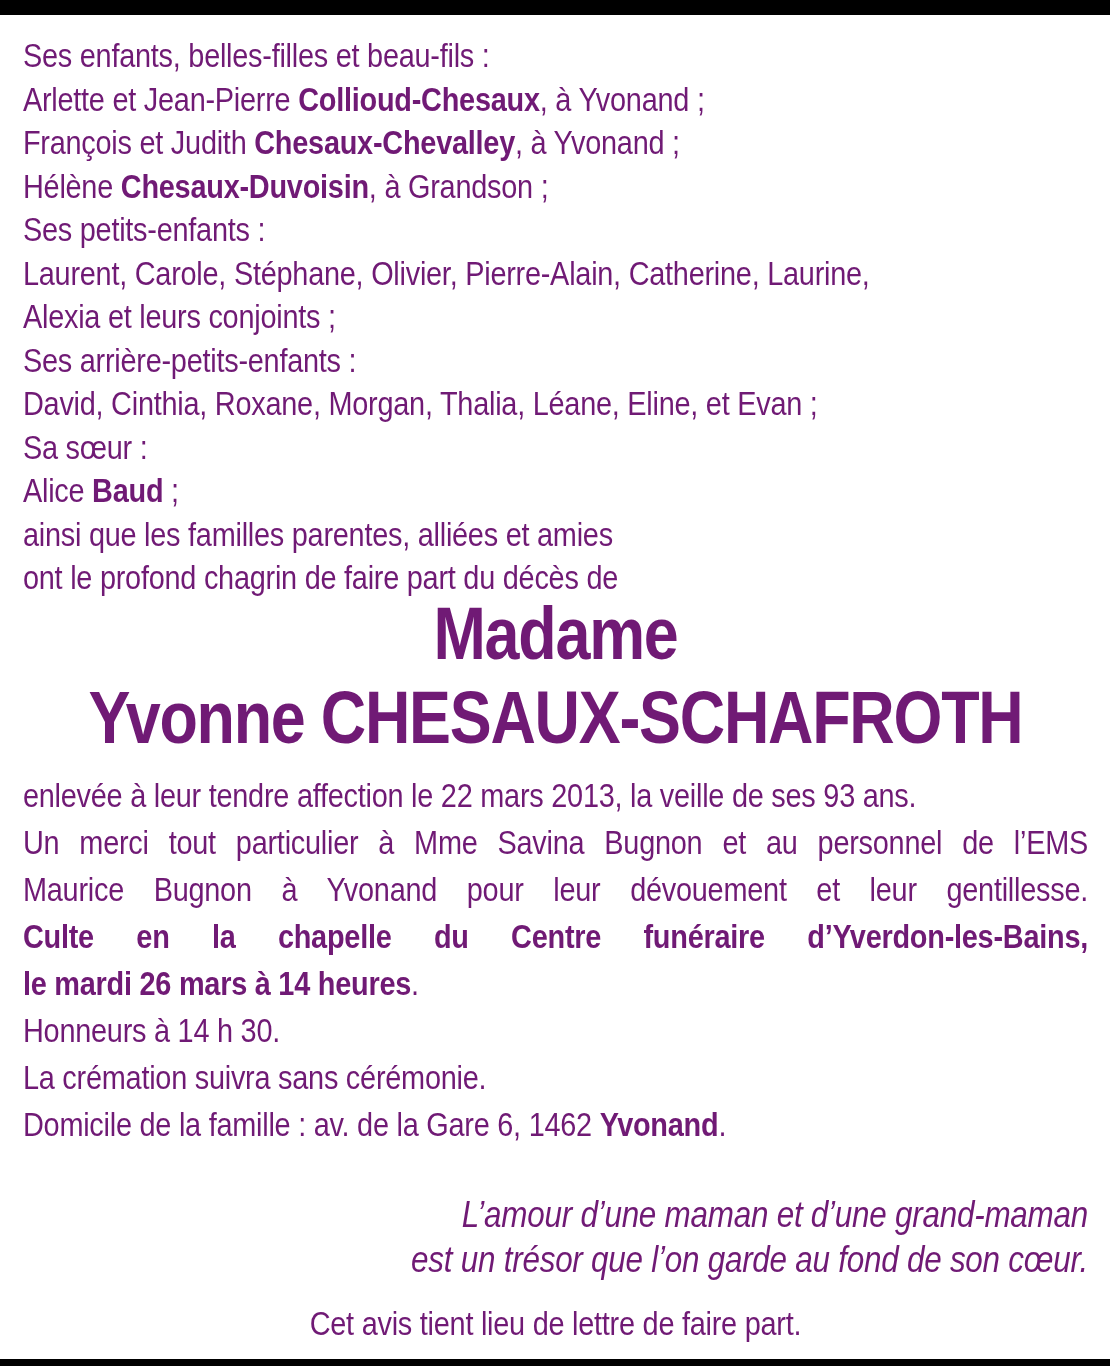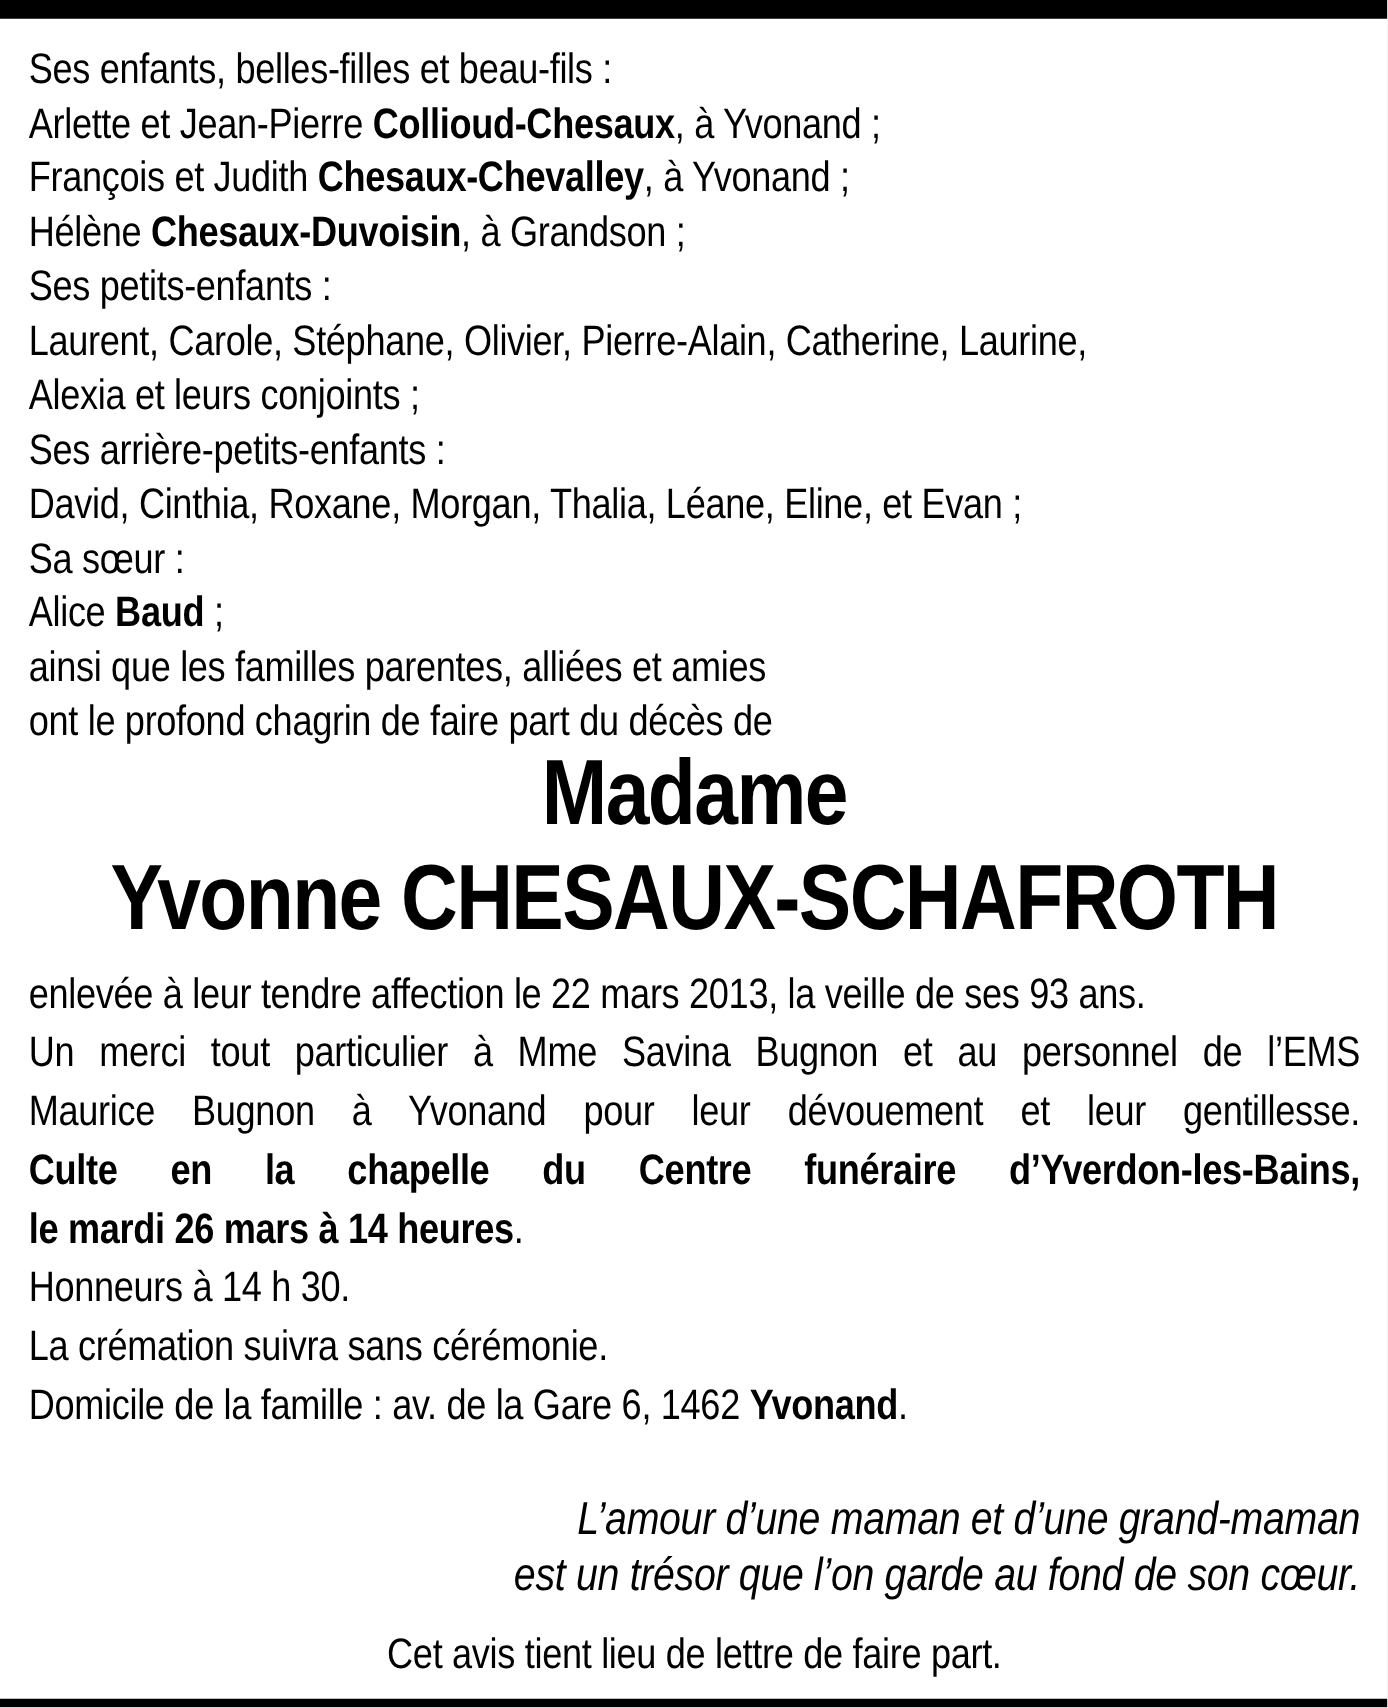--- a/index.html
+++ b/index.html
@@ -1,21 +1,21 @@
 <!DOCTYPE html>
 <html><head>
 <meta charset="utf-8">
 <style>
   html,body { margin:0; padding:0; background:#e8e8e8; }
   .page {
     position:relative;
     width:1110px; height:1366px;
     margin:0 auto;
     background:#ffffff;
-    color:#000000;
+    color:#701a75;
     font-family:"Liberation Sans", sans-serif;
     overflow:hidden;
   }
   .bar-top { position:absolute; top:0; left:0; right:0; height:15px; background:#000; }
   .bar-bottom { position:absolute; bottom:0; left:0; right:0; height:7px; background:#000; }
 
   
   .content {
     position:absolute; top:0; left:0;
     width:1306px;

